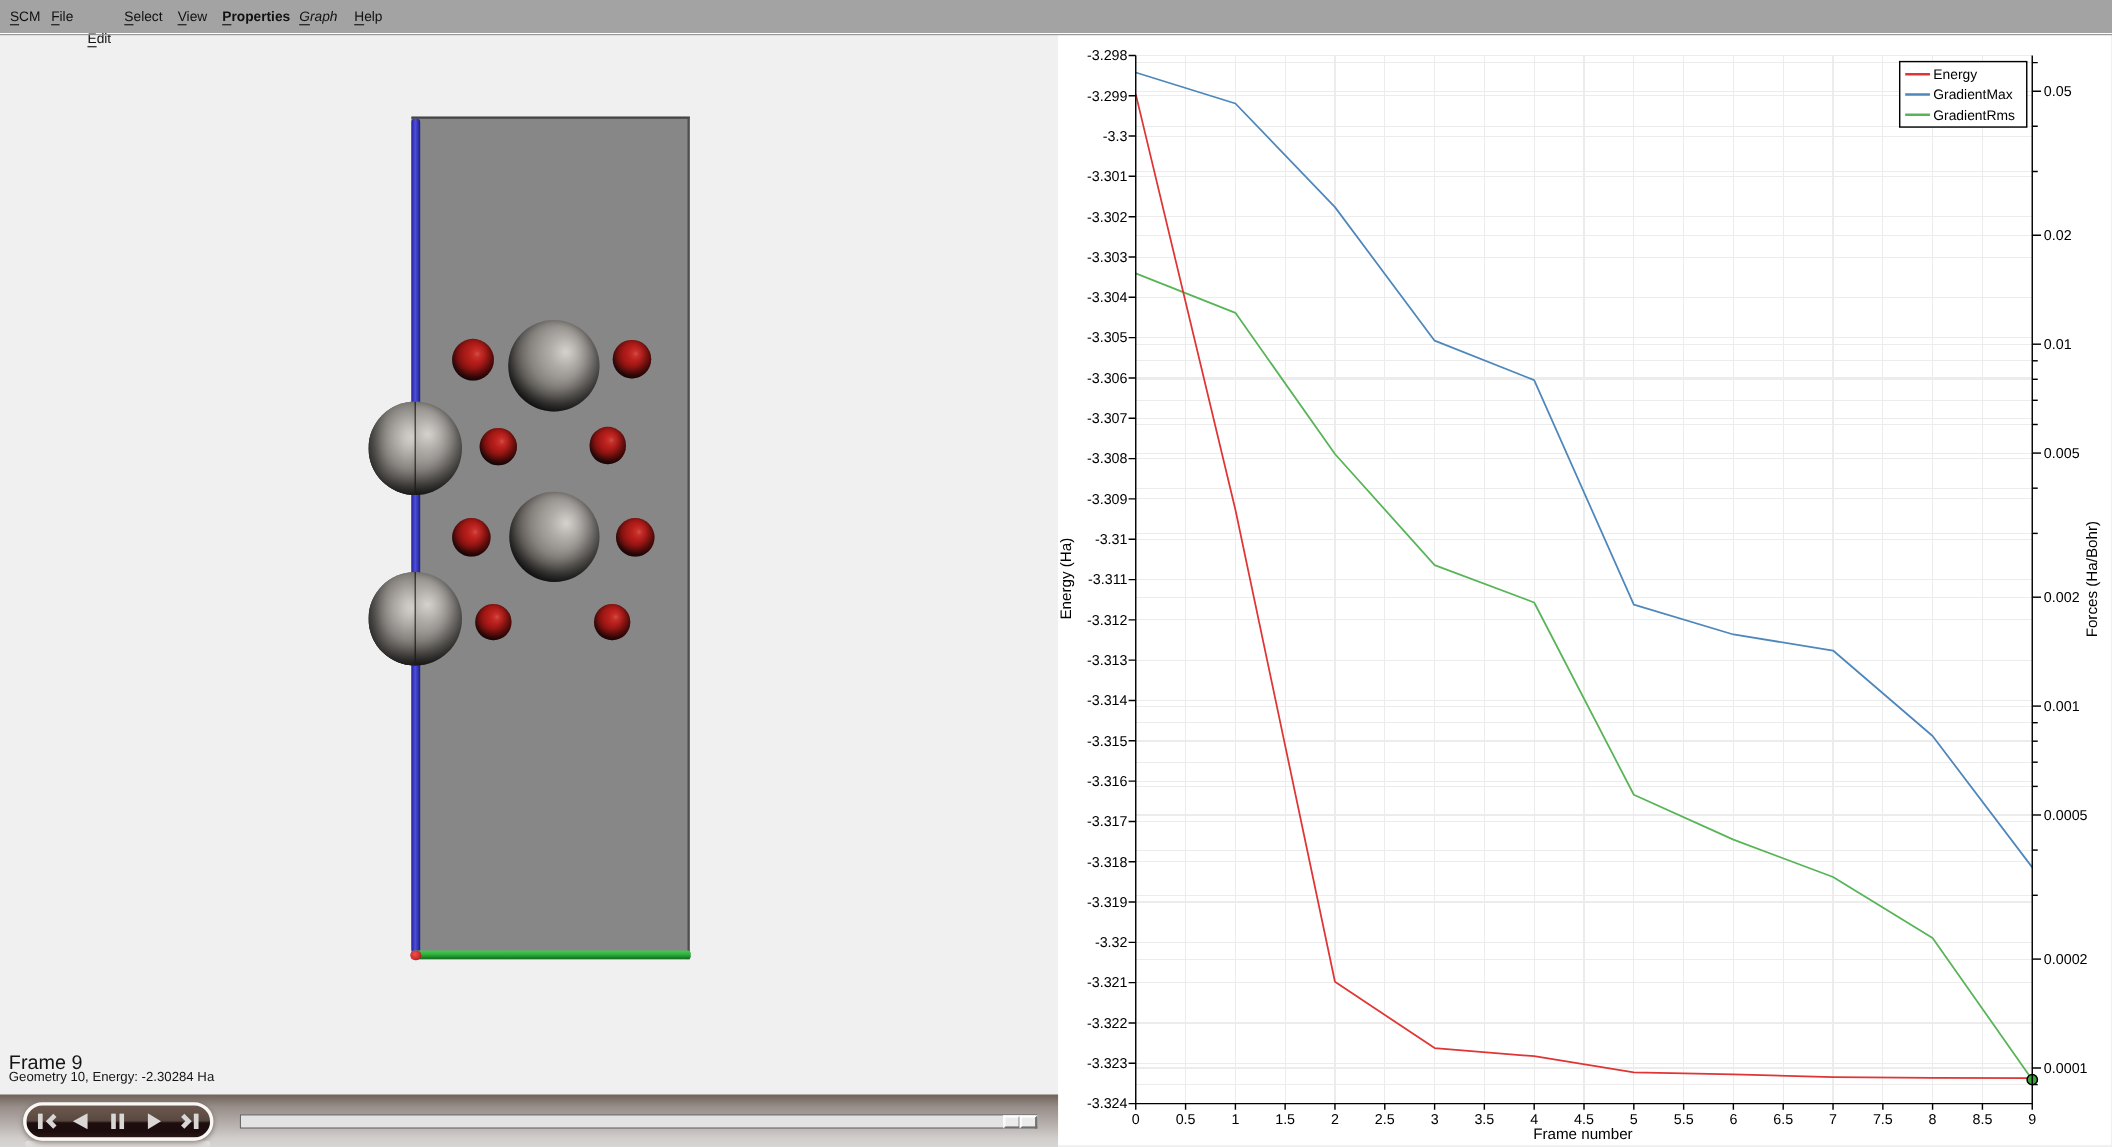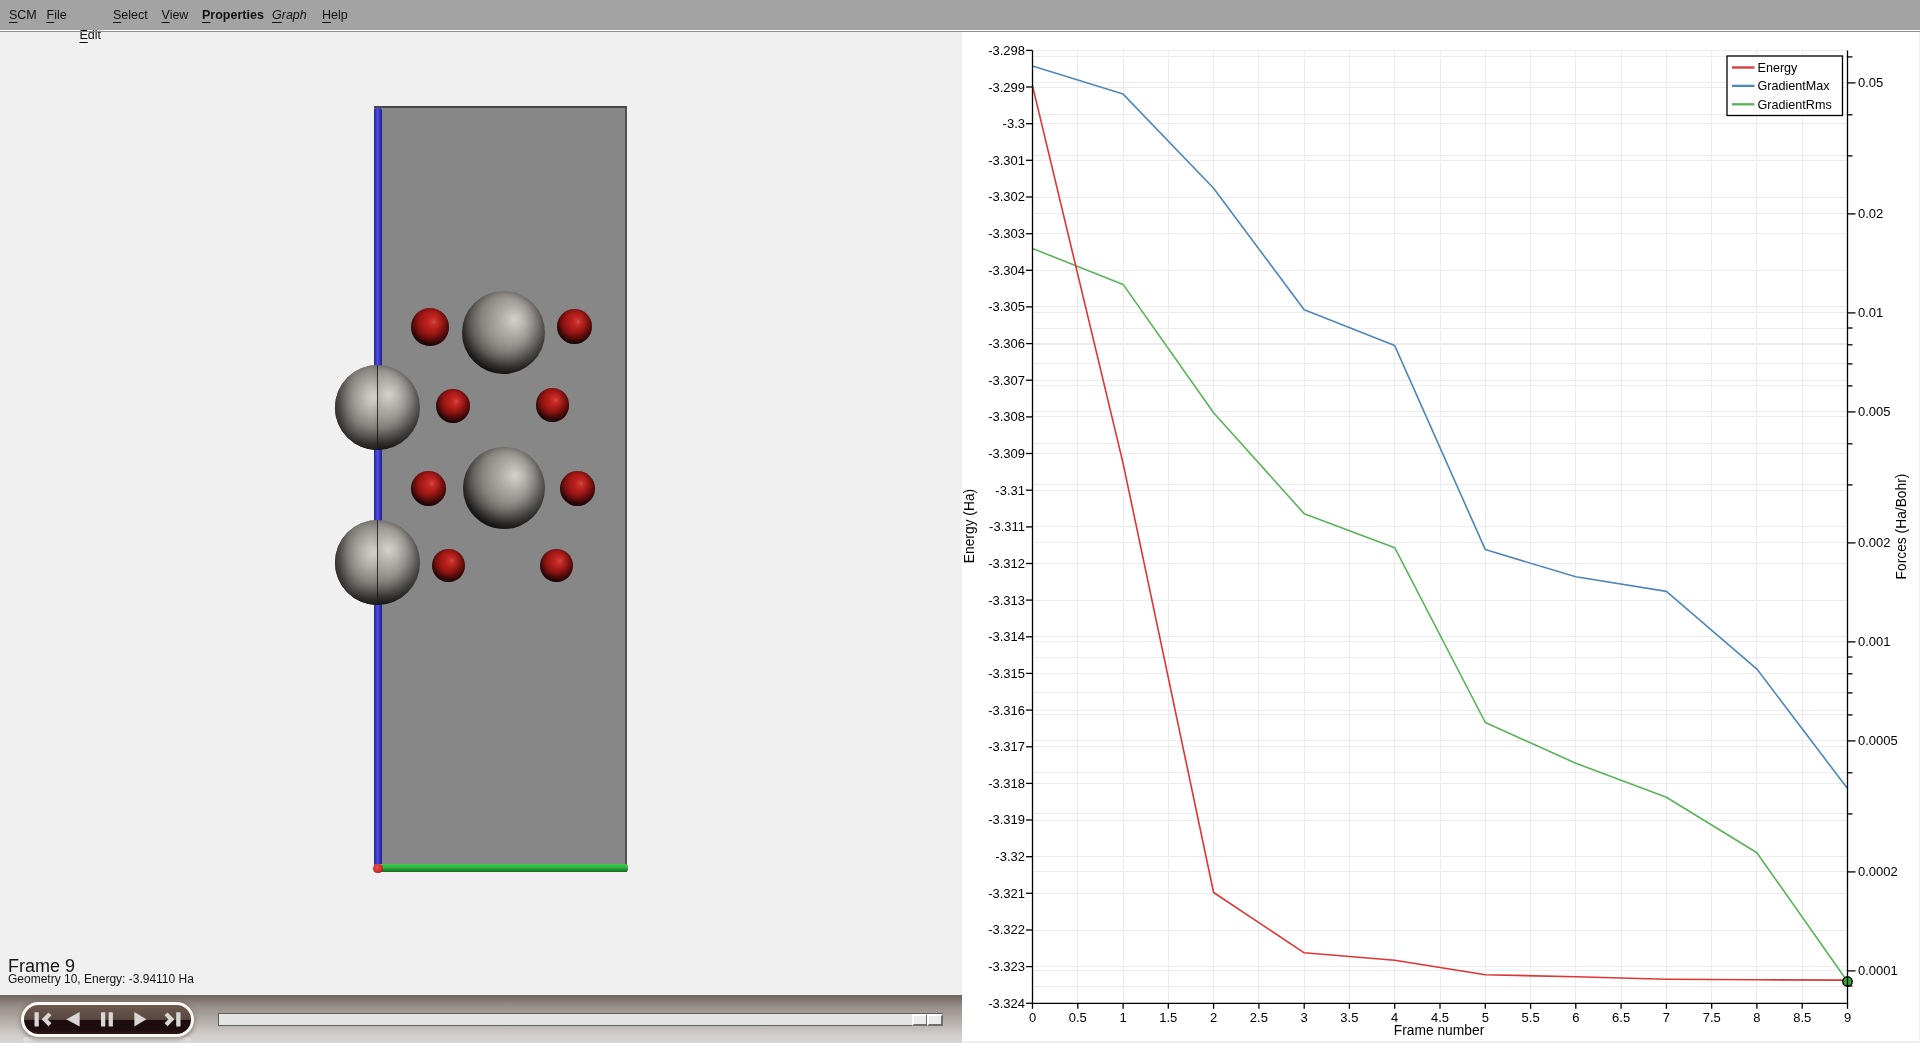--- a/index.html
+++ b/index.html
@@ -28,21 +28,21 @@
 <div style="position:absolute;left:411.0px;top:307.6px;width:38.0px;height:38.0px;border-radius:50%;background:radial-gradient(circle 26px at 60% 36%, #cf4f48 0%, #c62f2a 12%, #b81f1c 30%, #a01815 50%, #7c1210 68%, #4a0d0c 84%, #200d0d 98%);box-shadow:inset -4px -5px 8px rgba(0,0,0,0.48), inset 0 0 3px rgba(0,0,0,0.25);"></div>
 <div style="position:absolute;left:556.9px;top:309.3px;width:35.0px;height:35.0px;border-radius:50%;background:radial-gradient(circle 24px at 60% 36%, #cf4f48 0%, #c62f2a 12%, #b81f1c 30%, #a01815 50%, #7c1210 68%, #4a0d0c 84%, #200d0d 98%);box-shadow:inset -4px -5px 8px rgba(0,0,0,0.48), inset 0 0 3px rgba(0,0,0,0.25);"></div>
 <div style="position:absolute;left:435.7px;top:389.2px;width:34.0px;height:34.0px;border-radius:50%;background:radial-gradient(circle 23px at 60% 36%, #cf4f48 0%, #c62f2a 12%, #b81f1c 30%, #a01815 50%, #7c1210 68%, #4a0d0c 84%, #200d0d 98%);box-shadow:inset -4px -5px 8px rgba(0,0,0,0.48), inset 0 0 3px rgba(0,0,0,0.25);"></div>
 <div style="position:absolute;left:535.9px;top:388.4px;width:33.6px;height:33.6px;border-radius:50%;background:radial-gradient(circle 23px at 60% 36%, #cf4f48 0%, #c62f2a 12%, #b81f1c 30%, #a01815 50%, #7c1210 68%, #4a0d0c 84%, #200d0d 98%);box-shadow:inset -4px -5px 8px rgba(0,0,0,0.48), inset 0 0 3px rgba(0,0,0,0.25);"></div>
 <div style="position:absolute;left:410.9px;top:470.6px;width:35.0px;height:35.0px;border-radius:50%;background:radial-gradient(circle 24px at 60% 36%, #cf4f48 0%, #c62f2a 12%, #b81f1c 30%, #a01815 50%, #7c1210 68%, #4a0d0c 84%, #200d0d 98%);box-shadow:inset -4px -5px 8px rgba(0,0,0,0.48), inset 0 0 3px rgba(0,0,0,0.25);"></div>
 <div style="position:absolute;left:559.5px;top:470.6px;width:35.0px;height:35.0px;border-radius:50%;background:radial-gradient(circle 24px at 60% 36%, #cf4f48 0%, #c62f2a 12%, #b81f1c 30%, #a01815 50%, #7c1210 68%, #4a0d0c 84%, #200d0d 98%);box-shadow:inset -4px -5px 8px rgba(0,0,0,0.48), inset 0 0 3px rgba(0,0,0,0.25);"></div>
 <div style="position:absolute;left:431.5px;top:549.2px;width:33.0px;height:33.0px;border-radius:50%;background:radial-gradient(circle 23px at 60% 36%, #cf4f48 0%, #c62f2a 12%, #b81f1c 30%, #a01815 50%, #7c1210 68%, #4a0d0c 84%, #200d0d 98%);box-shadow:inset -4px -5px 8px rgba(0,0,0,0.48), inset 0 0 3px rgba(0,0,0,0.25);"></div>
 <div style="position:absolute;left:539.8px;top:549.2px;width:33.0px;height:33.0px;border-radius:50%;background:radial-gradient(circle 23px at 60% 36%, #cf4f48 0%, #c62f2a 12%, #b81f1c 30%, #a01815 50%, #7c1210 68%, #4a0d0c 84%, #200d0d 98%);box-shadow:inset -4px -5px 8px rgba(0,0,0,0.48), inset 0 0 3px rgba(0,0,0,0.25);"></div>
 
 <div class="abs" style="left:8px;top:956px;font-size:18px;color:#141414;">Frame 9</div>
-<div class="abs" style="left:8px;top:972.4px;font-size:12px;color:#141414;">Geometry 10, Energy: -3.94110 Ha</div>
+<div class="abs" style="left:8px;top:972.4px;font-size:12px;color:#141414;">Geometry 10, Energy: -2.30284 Ha</div>
 
 <div class="abs" style="left:0;top:995px;width:962px;height:48px;background:linear-gradient(180deg,#6e6159 0%,#978d89 23%,#b5aeaa 55%,#d0cdcb 82%,#d8d6d5 100%);"></div>
 
 <div class="abs" style="left:23px;top:1037px;width:168px;height:6px;border-radius:3px;background:linear-gradient(180deg, rgba(250,248,244,0.55), rgba(250,248,244,0.12));"></div>
 
 <div class="abs" style="left:20.5px;top:1002px;width:173.5px;height:34.5px;border-radius:17.5px;border:3px solid #faf8f4;box-sizing:border-box;background:linear-gradient(180deg,#6a574f 0%,#645248 22%,#5b4a42 44%,#54443c 51%,#1f0d0e 52%,#1c0c0d 82%,#2a1715 100%);box-shadow:0 2px 5px rgba(60,40,35,0.5);overflow:hidden;">
 </div>
 <svg style="position:absolute;left:33.5px;top:1011.5px" width="19" height="15" viewBox="0 0 19 15">
     <rect x="0.5" y="0.2" width="4.3" height="14.2" rx="0.5" fill="#d9d7d5"></rect>
     <polyline points="15.9,1.9 10.6,7.3 15.9,12.7" fill="none" stroke="#d9d7d5" stroke-width="4.2"></polyline>

